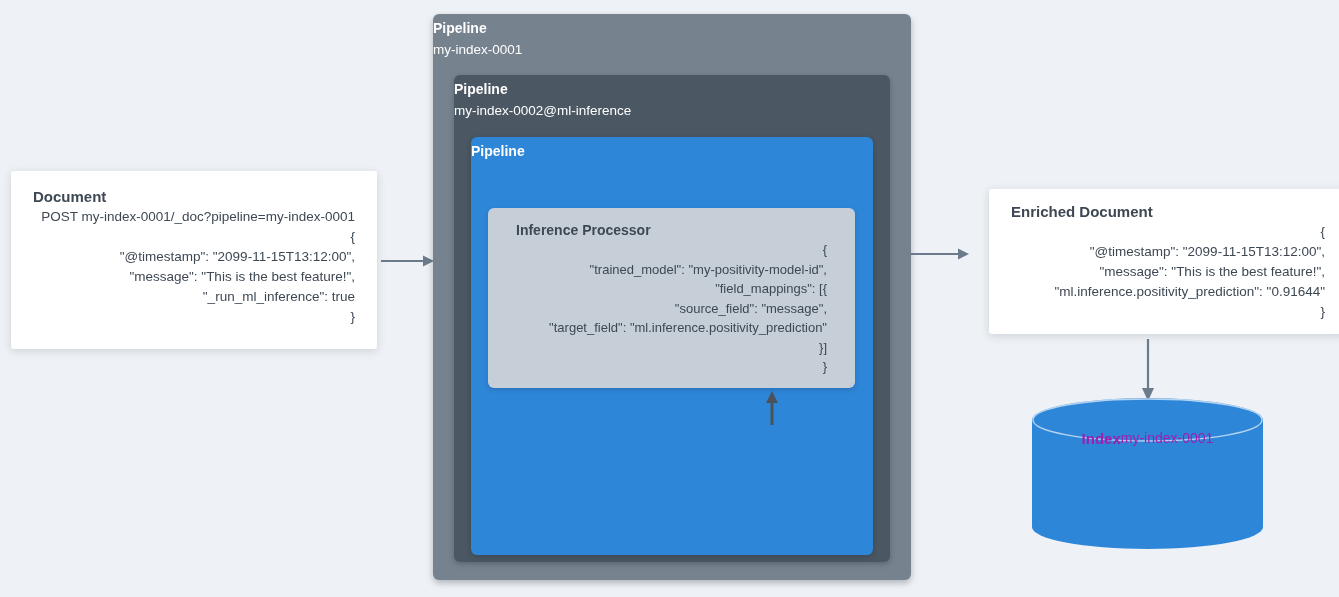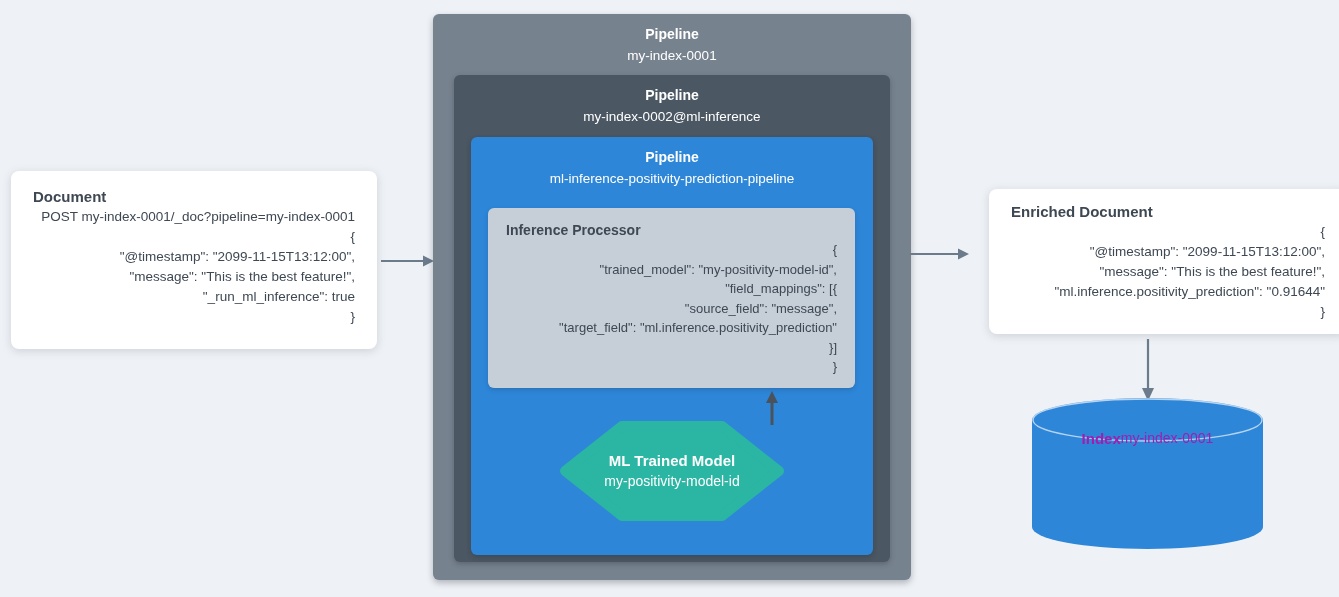--- a/index.html
+++ b/index.html
@@ -9,21 +9,21 @@
     font-family: "Liberation Sans", sans-serif;
     color: #3E4853;
     overflow: hidden;
   }
   .stage { position: relative; width: 1339px; height: 597px; }
 
   
   .card {
     position: absolute;
     background: #ffffff;
-    border-radius: 8px;
+    border-radius: 3px;
     box-shadow: 0 2px 8px rgba(90,102,115,0.22);
     padding: 16px 22px;
   }
   .doc-card   { left: 11px;  top: 171px; width: 366px; height: 178px; }
   .enriched-card { left: 969px; top: 189px; width: 358px; height: 145px; padding-top: 13px; margin-left: 20px; }
   .card-title { font-weight: bold; font-size: 15px; line-height: 20px; }
   .code {
     font-family: "Liberation Sans", sans-serif;
     font-size: 13.5px;
     line-height: 20px;
@@ -41,29 +41,29 @@
   .inner-box {
     position: absolute; left: 21px; top: 61px; width: 436px; height: 487px;
     background: #4B5763; border-radius: 6px;
     box-shadow: 0 2px 5px rgba(40,48,58,0.35);
   }
   .blue-box {
     position: absolute; left: 17px; top: 62px; width: 402px; height: 418px;
     background: #2E86D8; border-radius: 6px;
     box-shadow: 0 2px 5px rgba(30,40,52,0.3);
   }
-  .box-header { padding-top: 10px; text-align: center; color: #ffffff; }
+  .box-header { padding-top: 4px; text-align: left; color: #ffffff; }
   .box-title  { font-weight: bold; font-size: 14px; line-height: 21px; }
   .box-subtitle { font-size: 13.5px; line-height: 21px; }
 
   
   .processor-card {
     position: absolute; left: 17px; top: 71px; width: 367px; height: 180px;
     background: #C6CFD8; border-radius: 6px;
-    padding: 13px 18px;
+    padding: 13px 28px;
     box-shadow: 0 2px 4px rgba(25,60,100,0.25);
   }
   .processor-title { font-weight: bold; font-size: 14px; line-height: 19px; color: #3E4853; }
   .processor-card .code { font-size: 13px; line-height: 19.5px; }
 
   
   .hexagon {
     position: absolute; left: 89px; top: 284px; width: 224px; height: 100px;
   }
   .hexagon svg { position: absolute; left: 0; top: 0; }
@@ -120,48 +120,38 @@
 
     <section class="inner-box">
       <div class="box-header">
         <div class="box-title">Pipeline</div>
         <div class="box-subtitle">my-index-0002@ml-inference</div>
       </div>
 
       <section class="blue-box">
         <div class="box-header">
           <div class="box-title">Pipeline</div>
-          <div class="box-subtitle">ml-inference-positivity-prediction-pipeline</div>
         </div>
 
         <section class="processor-card">
           <div class="processor-title">Inference Processor</div>
           <div class="code">{
   "trained_model": "my-positivity-model-id",
   "field_mappings": [{
     "source_field": "message",
     "target_field": "ml.inference.positivity_prediction"
   }]
 }</div>
         </section>
 
         <svg class="arrow arrow-model-to-processor" width="16" height="34" viewBox="0 0 16 34">
           <line x1="8" y1="34" x2="8" y2="10" stroke="#4A525B" stroke-width="3"></line>
           <polygon points="2,12 14,12 8,0" fill="#4A525B"></polygon>
         </svg>
 
-        <div class="hexagon">
-          <svg width="224" height="100" viewBox="0 0 224 100">
-            <polygon points="5,50 62,5 162,5 219,50 162,95 62,95" fill="#2BB5A3" stroke="#2BB5A3" stroke-width="10" stroke-linejoin="round"></polygon>
-          </svg>
-          <div class="hex-label">
-            <div class="hex-title">ML Trained Model</div>
-            <div class="hex-name">my-positivity-model-id</div>
-          </div>
-        </div>
 
       </section>
     </section>
   </section>
 
   <svg class="arrow arrow-pipeline-to-doc" width="59" height="14" viewBox="0 0 59 14">
     <line x1="0" y1="7" x2="49" y2="7" stroke="#6B7B8B" stroke-width="2.2"></line>
     <polygon points="48,1.5 59,7 48,12.5" fill="#6B7B8B"></polygon>
   </svg>
 

